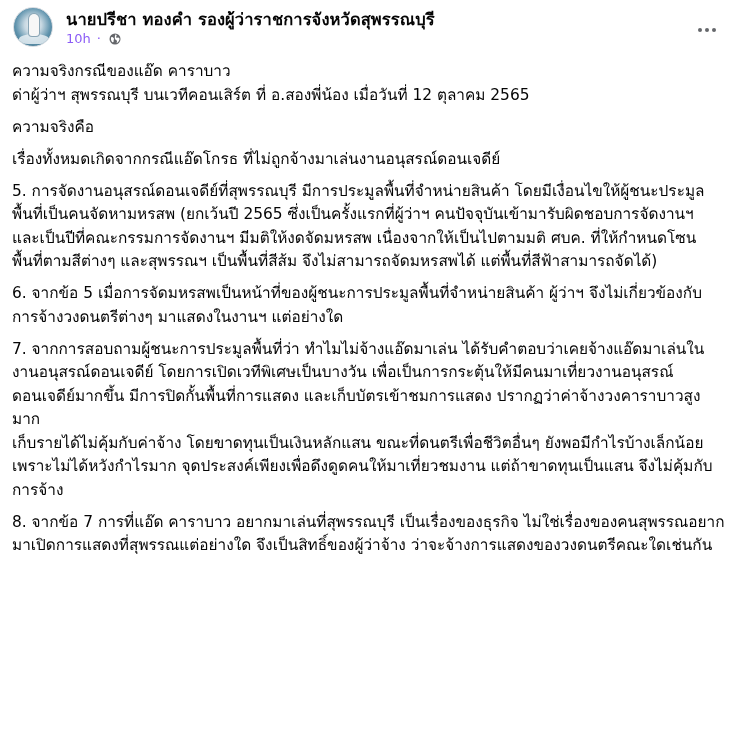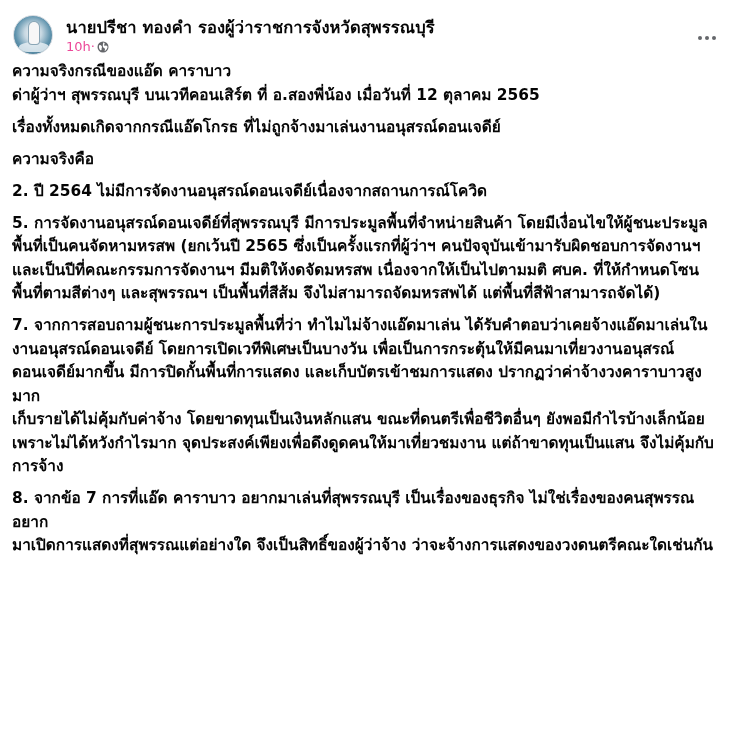--- a/index.html
+++ b/index.html
@@ -19,21 +19,21 @@
       position: absolute;
       left: 0;
       top: 0;
       width: 736px;
       height: 751px;
       background: #ffffff;
     }
     .post-header {
       position: absolute;
       left: 0;
-      top: 8px;
+      top: 0;
       width: 736px;
       height: 56px;
     }
     .avatar {
       position: absolute;
       left: 13px;
       top: 7px;
       width: 40px;
       height: 40px;
       border-radius: 50%;
@@ -70,24 +70,24 @@
       font-weight: bold;
       color: #050505;
       white-space: nowrap;
       letter-spacing: 0.1px;
     }
     .meta {
       position: absolute;
       left: 66px;
       top: 31px;
       font-size: 13px;
-      color: #ec4899;
+      color: #8b5cf6;
       display: flex;
       align-items: center;
-      gap: 0;
+      gap: 6px;
     }
     .globe-icon {
       display: inline-block;
       width: 12px;
       height: 12px;
       margin-left: 2px;
     }
     .more-button {
       position: absolute;
       left: 690px;
@@ -111,21 +111,20 @@
       left: 12px;
       top: 60px;
       width: 716px;
       font-size: 15.4px;
       line-height: 23.5px;
       color: #050505;
     }
     .post-body p {
       margin: 0 0 8.5px 0;
       white-space: pre-line;
-      font-weight: bold;
     }
   </style>
 </head>
 <body>
 
 <div class="post">
 
   <div class="post-header">
     <div class="avatar">
       <div class="base"></div>
@@ -149,27 +148,28 @@
     <div class="more-button">
       <span class="dot"></span>
       <span class="dot"></span>
       <span class="dot"></span>
     </div>
   </div>
 
   <div class="post-body">
     <p>ความจริงกรณีของแอ๊ด คาราบาว
 ด่าผู้ว่าฯ สุพรรณบุรี บนเวทีคอนเสิร์ต ที่ อ.สองพี่น้อง เมื่อวันที่ 12 ตุลาคม 2565</p>
+    <p>ความจริงคือ</p>
     <p>เรื่องทั้งหมดเกิดจากกรณีแอ๊ดโกรธ ที่ไม่ถูกจ้างมาเล่นงานอนุสรณ์ดอนเจดีย์</p>
-    <p>ความจริงคือ</p>
-    <p>2. ปี 2564 ไม่มีการจัดงานอนุสรณ์ดอนเจดีย์เนื่องจากสถานการณ์โควิด</p>
     <p>5. การจัดงานอนุสรณ์ดอนเจดีย์ที่สุพรรณบุรี มีการประมูลพื้นที่จำหน่ายสินค้า โดยมีเงื่อนไขให้ผู้ชนะประมูล
 พื้นที่เป็นคนจัดหามหรสพ (ยกเว้นปี 2565 ซึ่งเป็นครั้งแรกที่ผู้ว่าฯ คนปัจจุบันเข้ามารับผิดชอบการจัดงานฯ
 และเป็นปีที่คณะกรรมการจัดงานฯ มีมติให้งดจัดมหรสพ เนื่องจากให้เป็นไปตามมติ ศบค. ที่ให้กำหนดโซน
 พื้นที่ตามสีต่างๆ และสุพรรณฯ เป็นพื้นที่สีส้ม จึงไม่สามารถจัดมหรสพได้ แต่พื้นที่สีฟ้าสามารถจัดได้)</p>
+    <p>6. จากข้อ 5 เมื่อการจัดมหรสพเป็นหน้าที่ของผู้ชนะการประมูลพื้นที่จำหน่ายสินค้า ผู้ว่าฯ จึงไม่เกี่ยวข้องกับ
+การจ้างวงดนตรีต่างๆ มาแสดงในงานฯ แต่อย่างใด</p>
     <p>7. จากการสอบถามผู้ชนะการประมูลพื้นที่ว่า ทำไมไม่จ้างแอ๊ดมาเล่น ได้รับคำตอบว่าเคยจ้างแอ๊ดมาเล่นใน
 งานอนุสรณ์ดอนเจดีย์ โดยการเปิดเวทีพิเศษเป็นบางวัน  เพื่อเป็นการกระตุ้นให้มีคนมาเที่ยวงานอนุสรณ์
 ดอนเจดีย์มากขึ้น มีการปิดกั้นพื้นที่การแสดง และเก็บบัตรเข้าชมการแสดง ปรากฏว่าค่าจ้างวงคาราบาวสูงมาก
 เก็บรายได้ไม่คุ้มกับค่าจ้าง โดยขาดทุนเป็นเงินหลักแสน ขณะที่ดนตรีเพื่อชีวิตอื่นๆ ยังพอมีกำไรบ้างเล็กน้อย
 เพราะไม่ได้หวังกำไรมาก จุดประสงค์เพียงเพื่อดึงดูดคนให้มาเที่ยวชมงาน แต่ถ้าขาดทุนเป็นแสน จึงไม่คุ้มกับ
 การจ้าง</p>
     <p>8. จากข้อ 7 การที่แอ๊ด คาราบาว อยากมาเล่นที่สุพรรณบุรี เป็นเรื่องของธุรกิจ ไม่ใช่เรื่องของคนสุพรรณอยาก
 มาเปิดการแสดงที่สุพรรณแต่อย่างใด จึงเป็นสิทธิ์ของผู้ว่าจ้าง ว่าจะจ้างการแสดงของวงดนตรีคณะใดเช่นกัน</p>
 
   </div>

